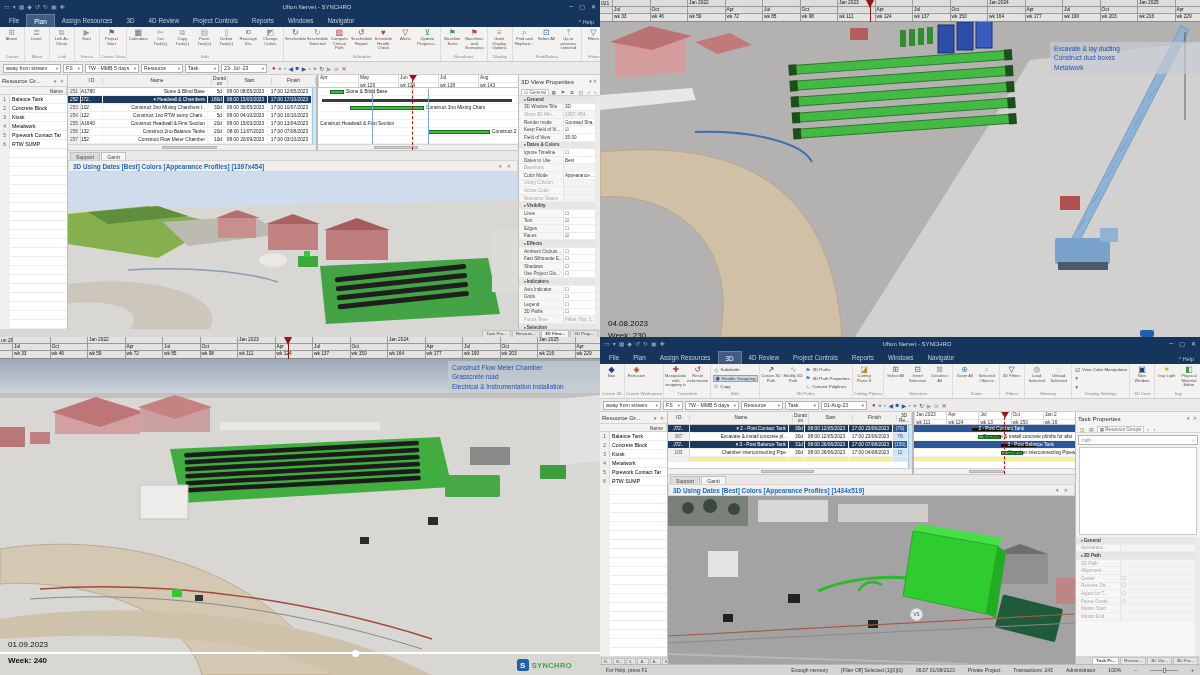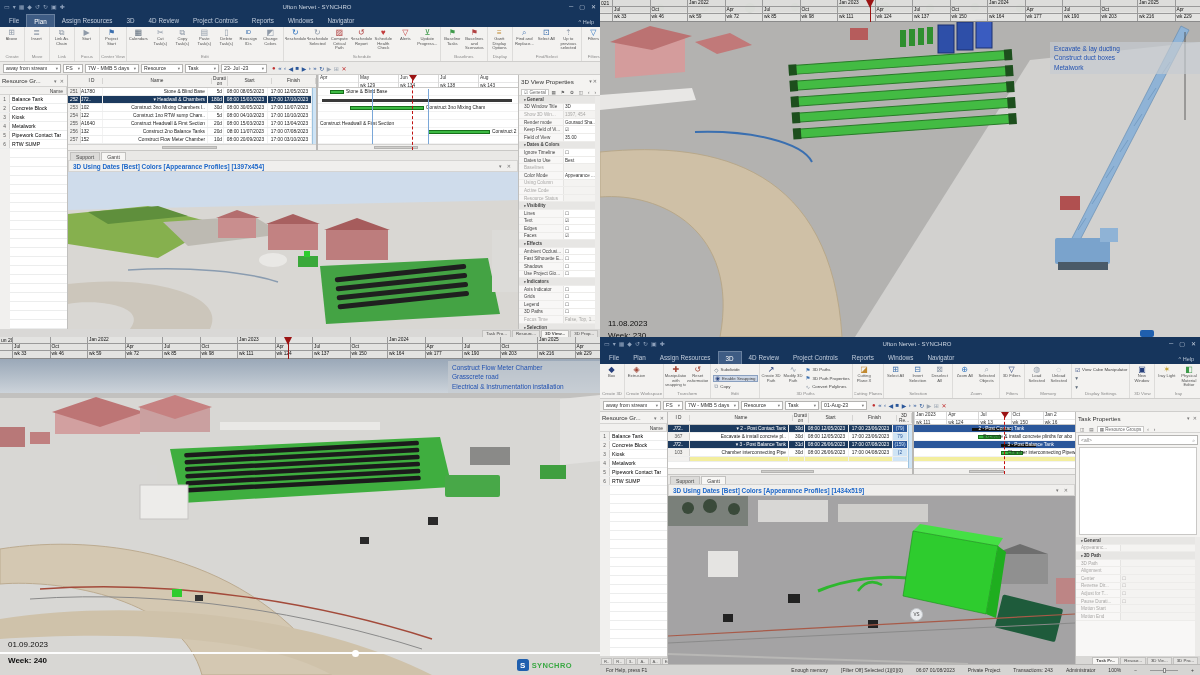--- a/index.html
+++ b/index.html
@@ -991,21 +991,21 @@
         </span>
       </span>
   </div>
   <div class="tmark" style="left:270px"></div>
   <div class="olay" style="right:0;top:42px;width:150px">
 
   <div>Excavate &amp; lay ducting</div>
       <div>Construct duct boxes</div>
       <div>Metalwork</div>
     </div>
-  <div class="hud" style="bottom:9px">11.08.2023</div>
+  <div class="hud" style="bottom:9px">04.08.2023</div>
   <div class="hud" style="bottom:-3px">Week: 230</div>
 </div>
 
 <div id="bl" class="q">
   <svg width="600" height="338" viewBox="0 0 600 338" style="position:absolute;top:0;left:0">
     <defs>
       <linearGradient id="sky" x1="0" y1="0" x2="0" y2="1">
         <stop offset="0" stop-color="#9aa8b8"></stop>
           <stop offset="1" stop-color="#ccd3da"></stop>
       </linearGradient>

